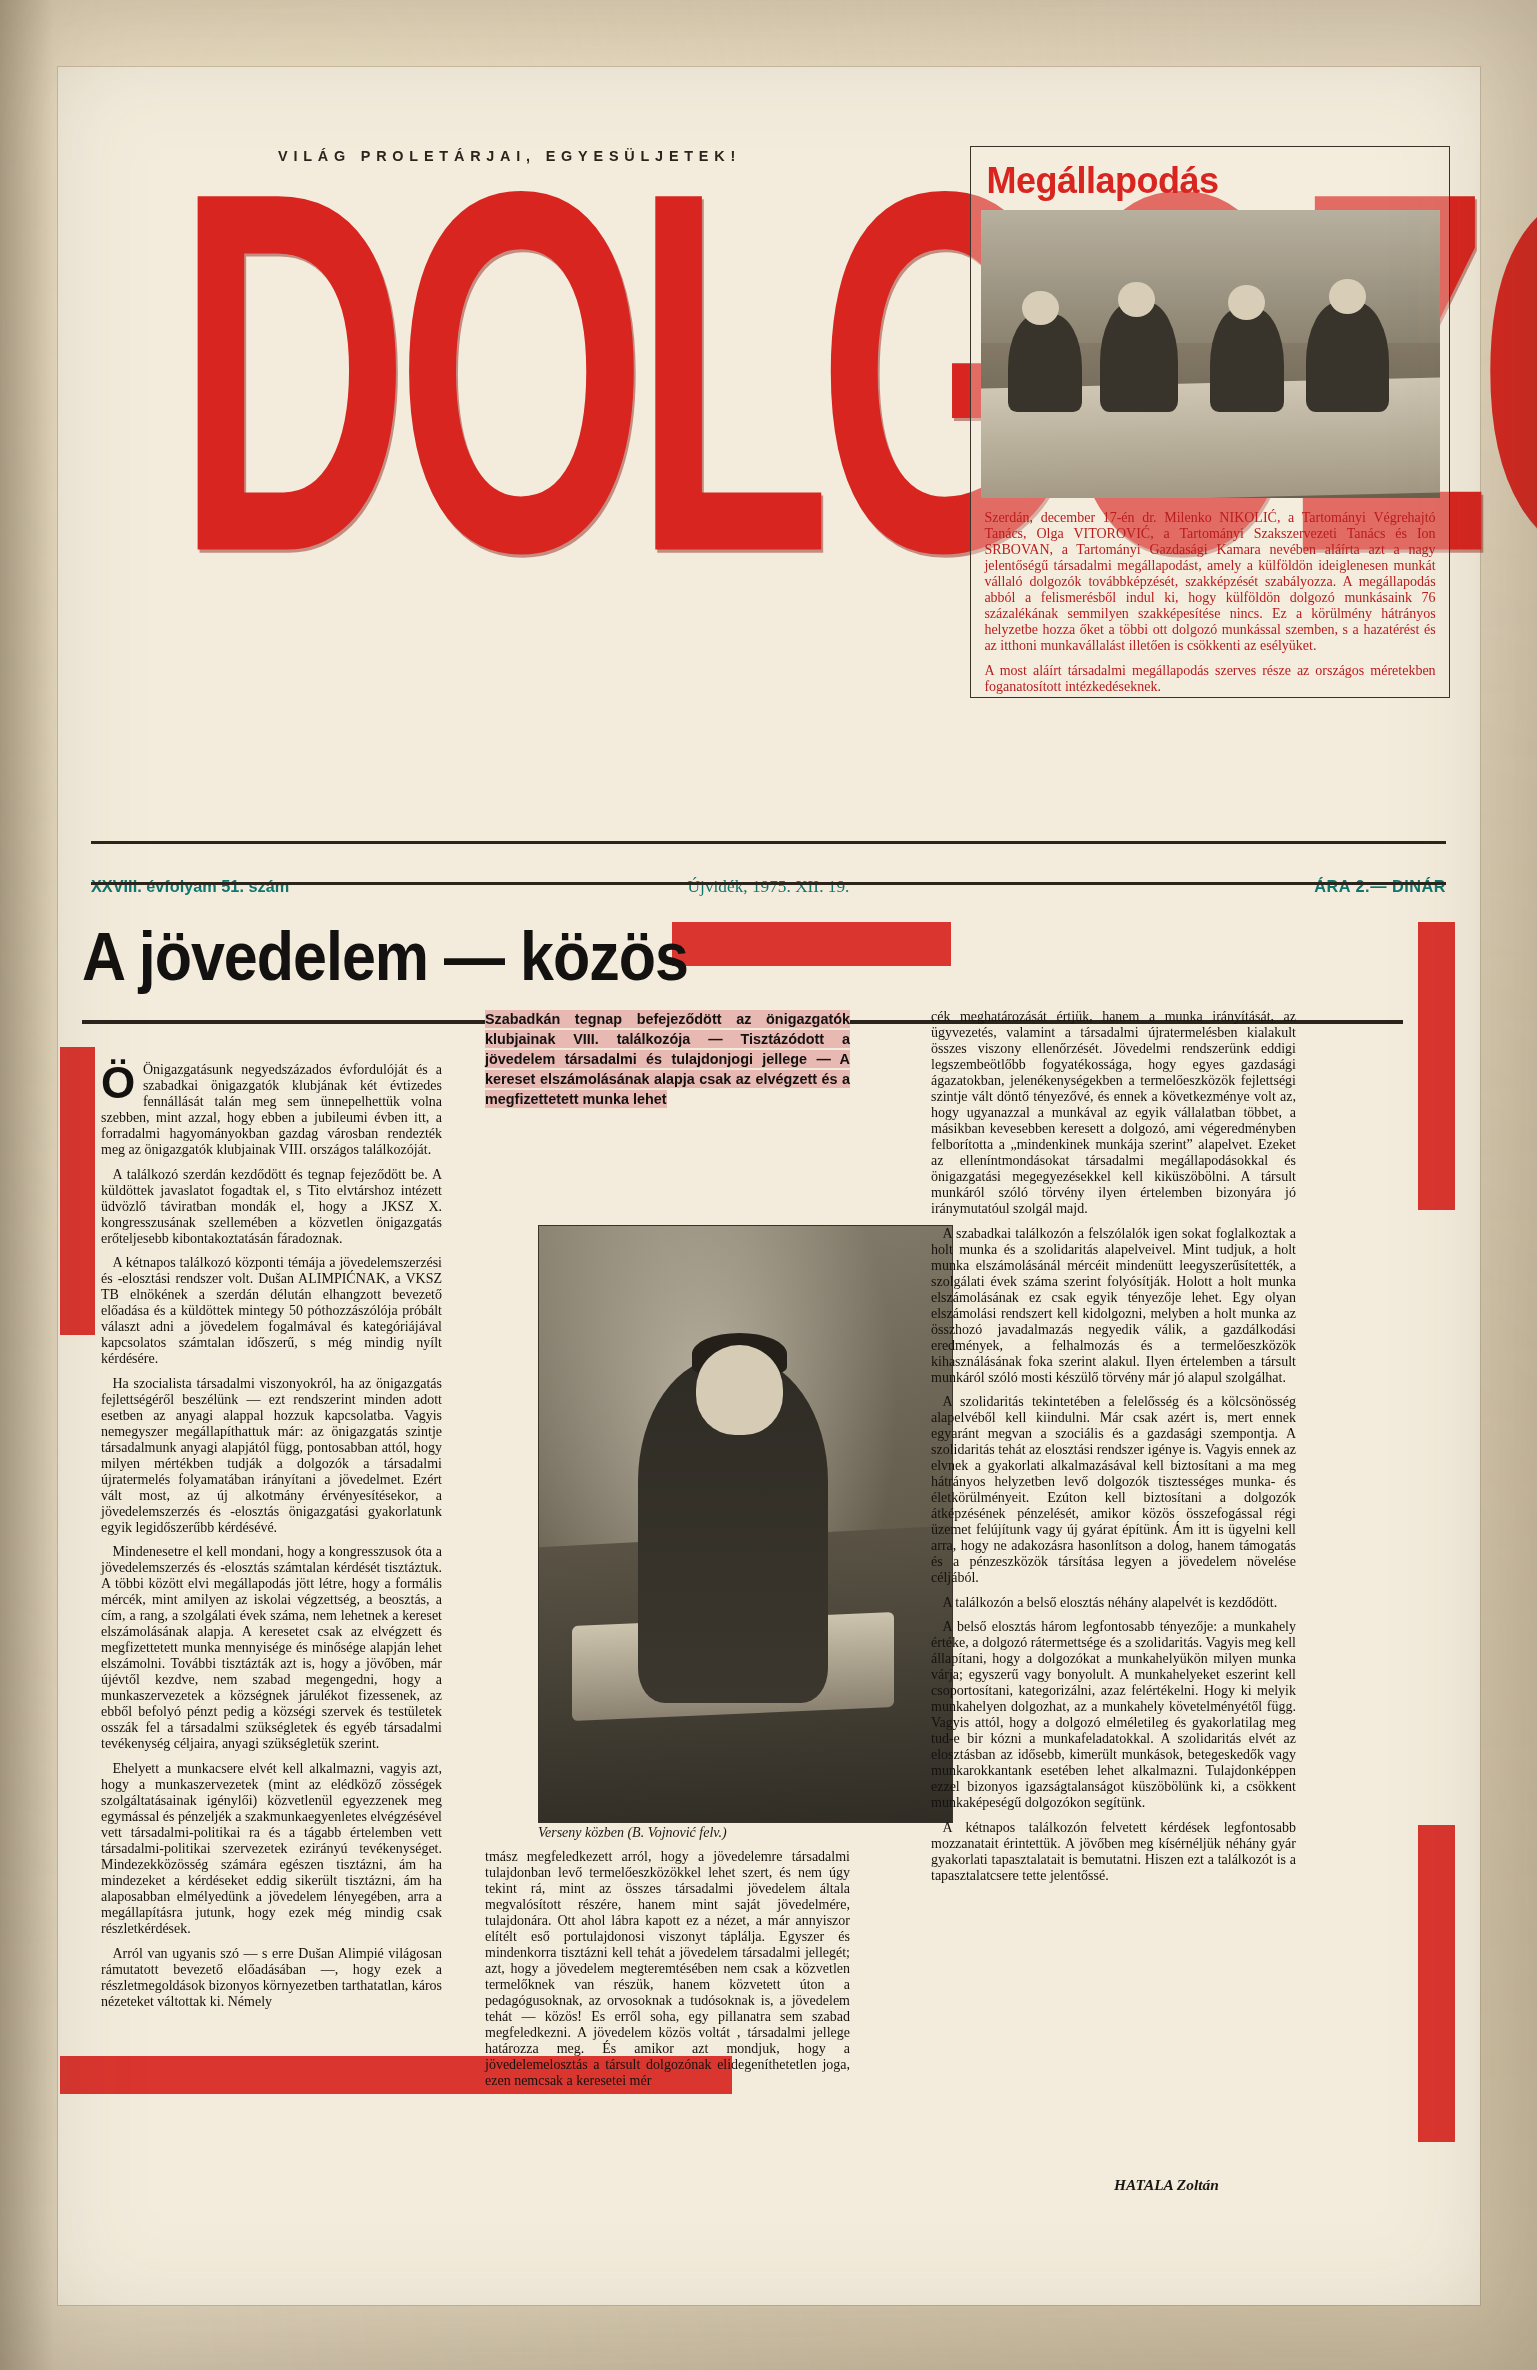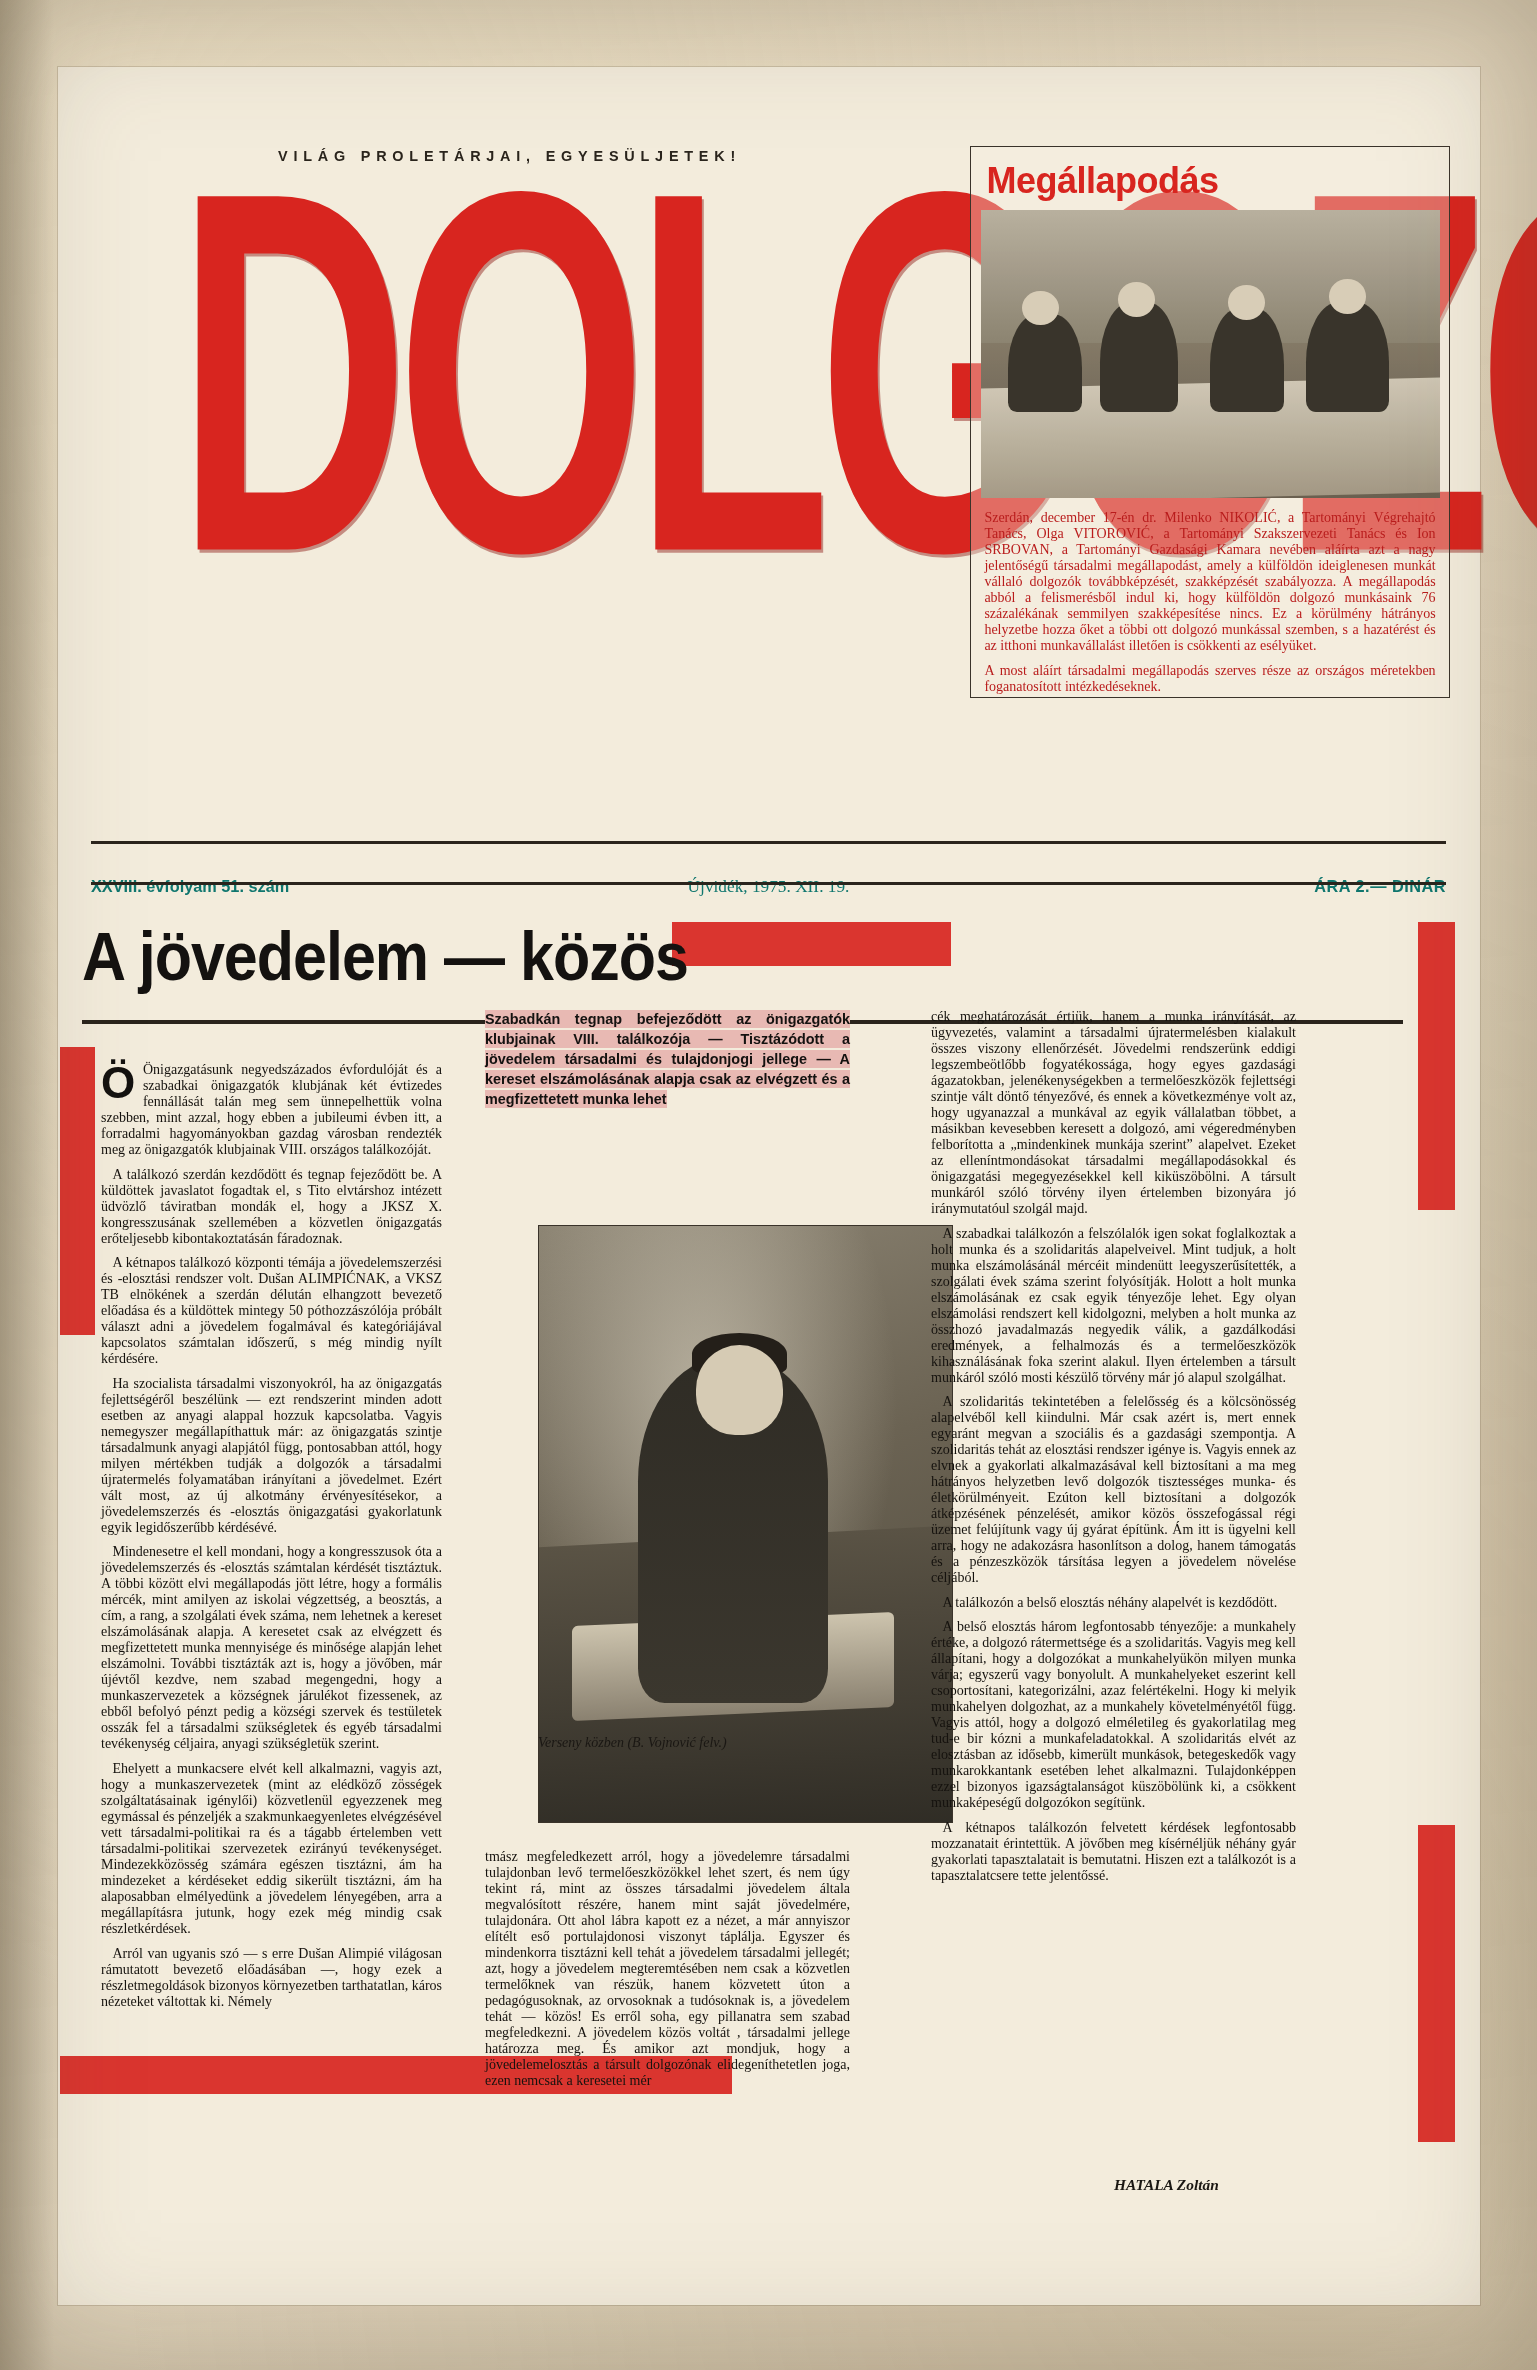--- a/index.html
+++ b/index.html
@@ -286,21 +286,21 @@
     position: absolute; left: 38%; top: 20%; width: 21%; height: 15%;
     background: #d6cbb4; border-radius: 50% 50% 45% 45%;
   }
   .ip-hair {
     position: absolute; left: 37%; top: 18%; width: 23%; height: 7%;
     background: #241f19; border-radius: 50% 50% 20% 20%;
   }
   .photo-caption {
     position: absolute;
     left: 538px;
-    top: 1735px;
+    top: 1825px;
     width: 413px;
     font-family: "Liberation Serif", serif;
     font-style: italic;
     font-size: 14px;
     color: #1a1713;
   }
 
   
   .col2b { left: 485px; top: 1849px; width: 365px; }
 

